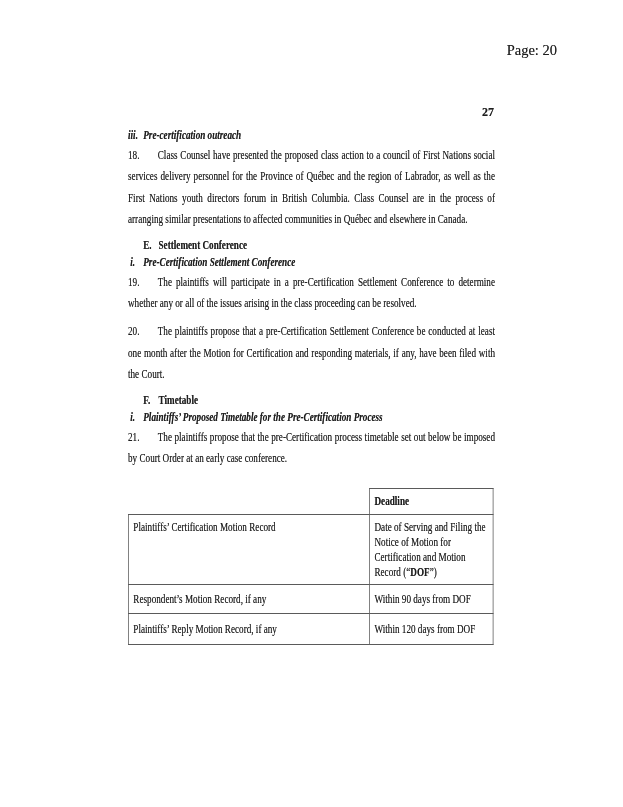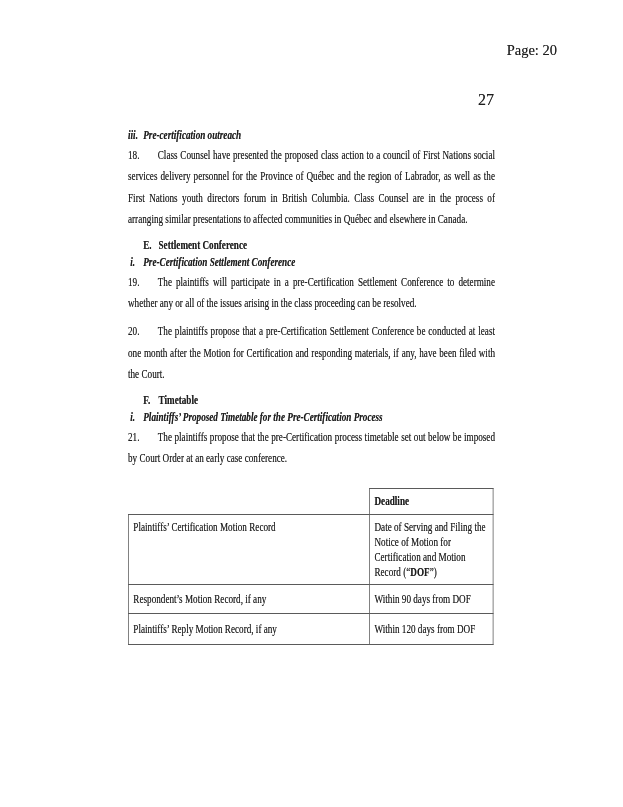--- a/index.html
+++ b/index.html
@@ -21,24 +21,25 @@
   .viewer-page-label {
     position: absolute;
     top: 36px;
     right: 66px;
     font-size: 14.5px;
     line-height: 14.5px;
     white-space: nowrap;
   }
   .doc-page-number {
     position: absolute;
-    top: 87px;
+    top: 99px;
     right: 129px;
-    font-size: 16px;
+    font-size: 12px;
     line-height: 12px;
+    font-weight: bold;
   }
   
   .content {
     position: absolute;
     left: 128px;
     top: 120px;
     width: 481px;
     transform: scaleX(0.763);
     transform-origin: 0 0;
   }

